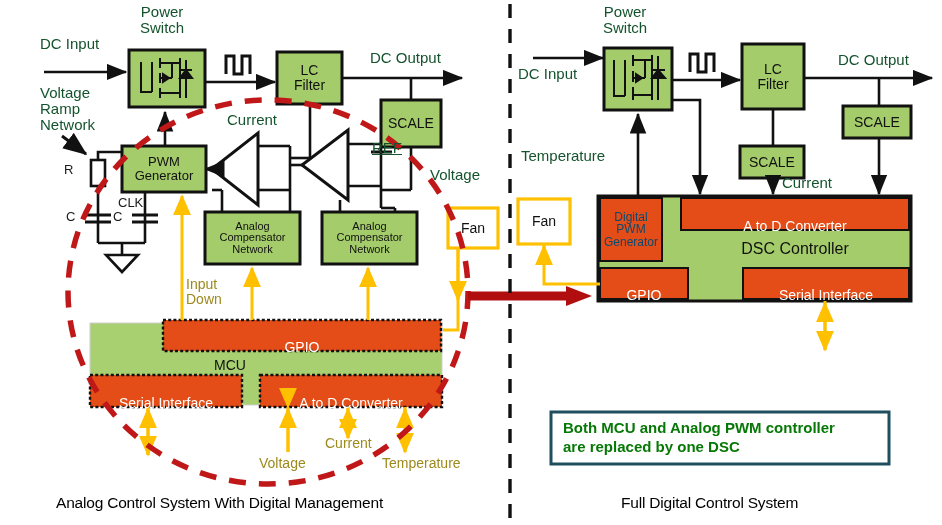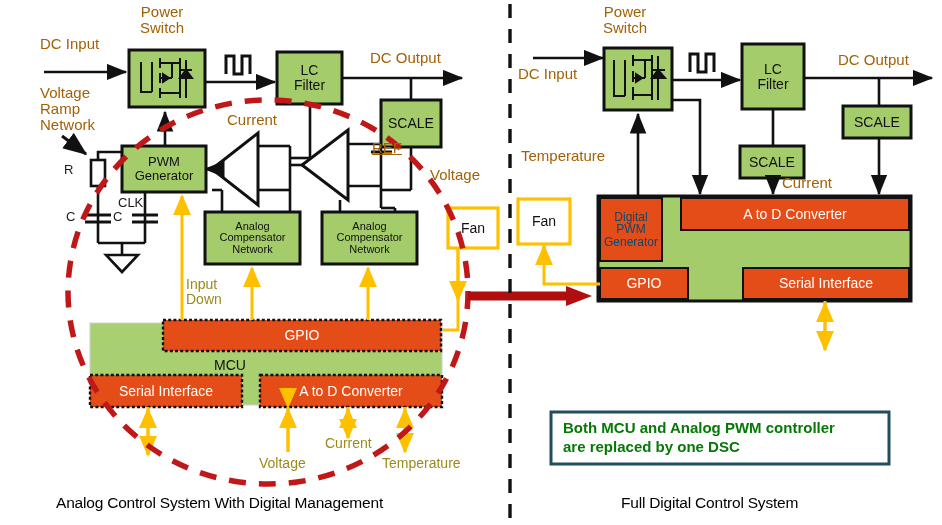--- a/index.html
+++ b/index.html
@@ -5,23 +5,23 @@
   html,body{margin:0;padding:0;background:#fff;}
   body{width:942px;height:525px;overflow:hidden;
        font-family:"Liberation Sans",sans-serif;}
   #stage{position:relative;width:942px;height:525px;background:#ffffff;}
   svg#canvas{position:absolute;left:0;top:0;width:942px;height:525px;}
 
   .lbl{position:absolute;white-space:pre;line-height:1.08;}
   .blk-txt{position:absolute;display:flex;align-items:center;justify-content:center;
            text-align:center;line-height:1.05;white-space:pre-line;pointer-events:none;}
 
-  .t-black{color:#a16207;font-size:15px;}
+  .t-black{color:#14532d;font-size:15px;}
   .t-black-s{color:#1a1a1a;font-size:13px;}
-  .t-white{color:#ffffff;font-size:14px;}
+  .t-white{color:#ffffff;font-size:14px;margin-top:12px;}
   .t-white-s{color:#0c4a6e;font-size:12px;}
   .t-dark{color:#111111;font-size:14px;}
   .t-gold{color:#9c8a1d;font-size:14px;}
   .cap{color:#000;font-size:15.5px;font-weight:normal;letter-spacing:-.2px;}
   .note{color:#067806;font-size:15px;font-weight:bold;line-height:1.25;}
 </style>
 </head>
 <body>
 
 <div id="stage">
@@ -249,20 +249,21 @@
 
 <div class="blk-txt t-dark" style="left:742px;top:44px;width:62px;height:65px;">LC
 Filter</div>
 <div class="blk-txt t-dark" style="left:843px;top:106px;width:68px;height:32px;">SCALE</div>
 <div class="blk-txt t-dark" style="left:740px;top:146px;width:64px;height:32px;">SCALE</div>
 <div class="blk-txt t-dark" style="left:518px;top:199px;width:52px;height:45px;">Fan</div>
 <div class="blk-txt t-white-s" style="left:600px;top:198px;width:62px;height:63px;">Digital
 PWM
 Generator</div>
 <div class="blk-txt t-white" style="left:681px;top:198px;width:228px;height:32px;">A to D Converter</div>
+<div class="blk-txt t-dark" style="left:681px;top:230px;width:228px;height:38px;font-size:16px;">DSC Controller</div>
 <div class="blk-txt t-white" style="left:600px;top:268px;width:88px;height:31px;">GPIO</div>
 <div class="blk-txt t-white" style="left:743px;top:268px;width:166px;height:31px;">Serial Interface</div>
 
 <div class="lbl note" style="left:563px;top:419px;">Both MCU and Analog PWM controller
 are replaced by one DSC</div>
 <div class="lbl cap" style="left:621px;top:495px;">Full Digital Control System</div>
 
 </div>
 
 </body></html>

